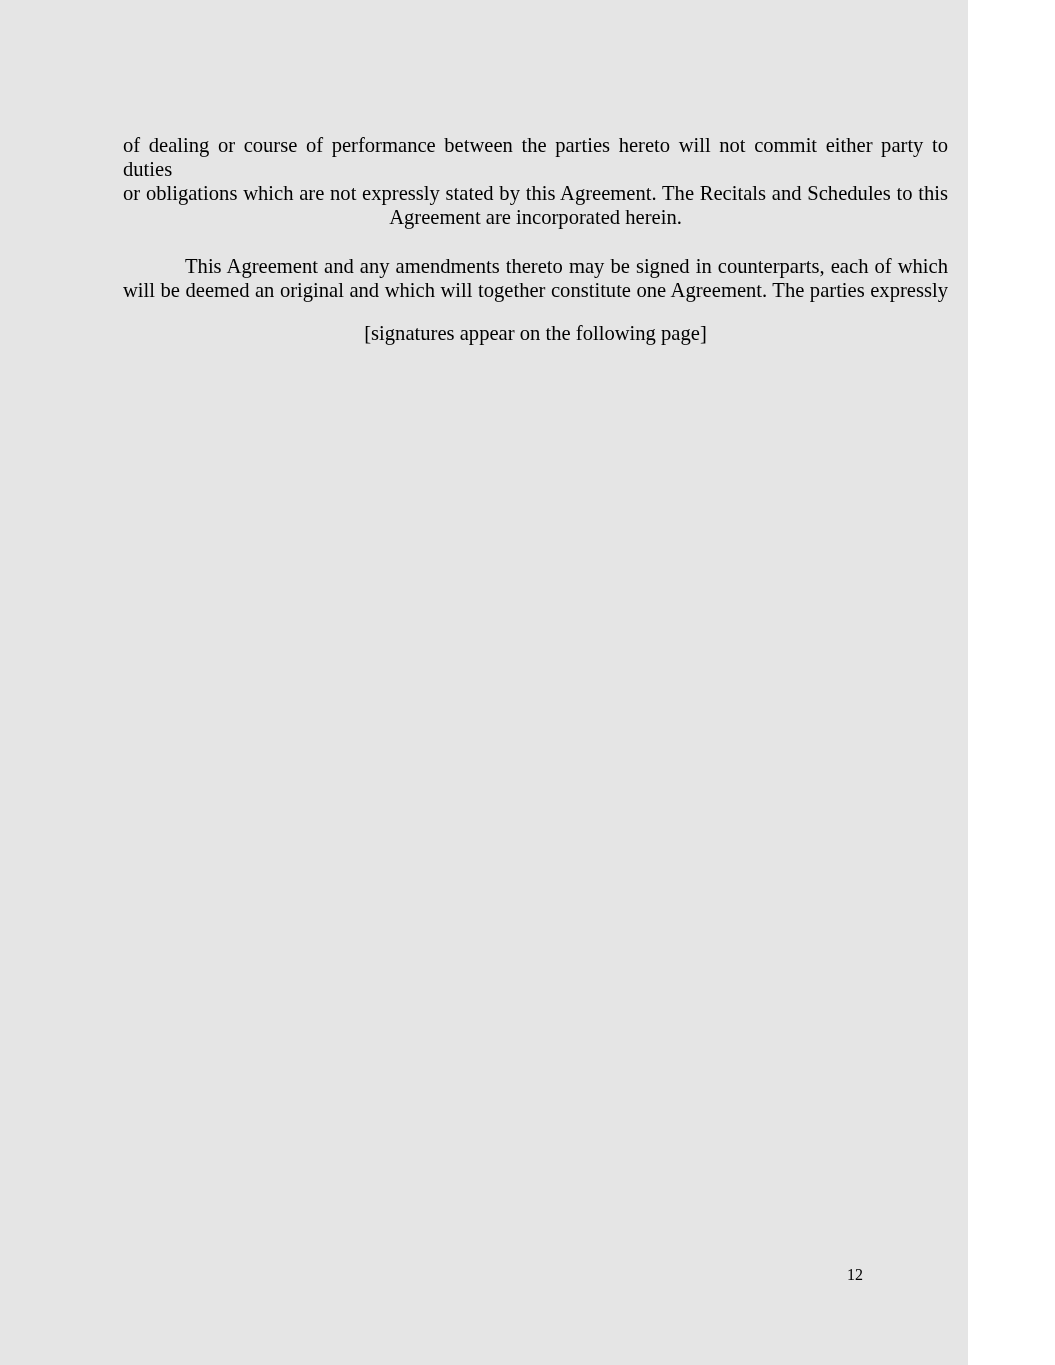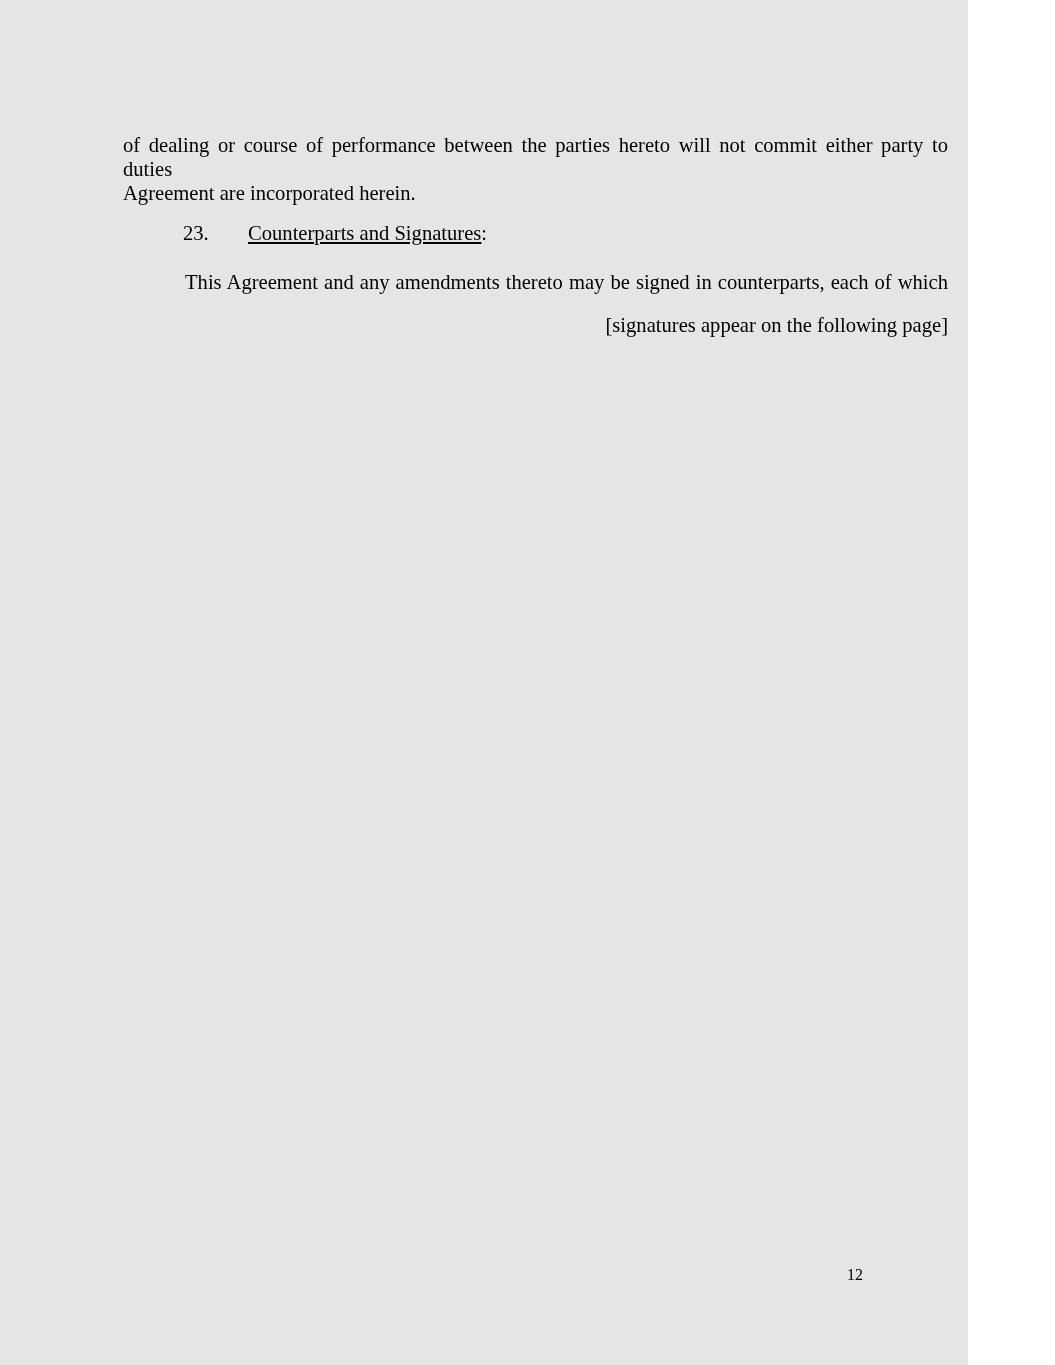--- a/index.html
+++ b/index.html
@@ -23,65 +23,64 @@
   .para { width: 100%; }
   .jline {
     line-height: 24px;
     text-align: justify;
     text-align-last: justify;
     text-justify: inter-word;
     white-space: normal;
   }
   .lline {
     line-height: 24px;
-    text-align: left;
+    text-align: center;
   }
   .indent-first { text-indent: 62px; }
   .heading {
     margin-top: 16px;
     line-height: 24px;
     padding-left: 60px;
   }
   .hnum {
     display: inline-block;
     width: 65px;
   }
   .htitle { text-decoration: underline; }
   .para-counterparts { margin-top: 25px; }
   .center-note {
     margin-top: 19px;
     line-height: 24px;
-    text-align: right;
+    text-align: center;
   }
   .page-number {
     position: absolute;
     top: 1266px;
     right: 105px;
     font-size: 16px;
     line-height: 18px;
     text-align: right;
   }
 </style>
 </head>
 <body>
 
 <div class="page">
   <div class="content">
 
     <div class="para">
       <div class="jline">of dealing or course of performance between the parties hereto will not commit either party to duties</div>
+      <div class="jline">or obligations which are not expressly stated by this Agreement.  The Recitals and Schedules to this</div>
       <div class="lline">Agreement are incorporated herein.</div>
     </div>
 
-    <div class="heading">
-      <span class="hnum">23.</span><span class="htitle">Counterparts and Signatures</span><span>:</span>
-    </div>
 
     <div class="para para-counterparts">
       <div class="jline indent-first">This Agreement and any amendments thereto may be signed in counterparts, each of which</div>
+      <div class="jline">will be deemed an original and which will together constitute one Agreement.  The parties expressly</div>
     </div>
 
     <div class="center-note">[signatures appear on the following page]</div>
 
   </div>
 
   <div class="page-number">12</div>
 </div>
 
 </body></html>

